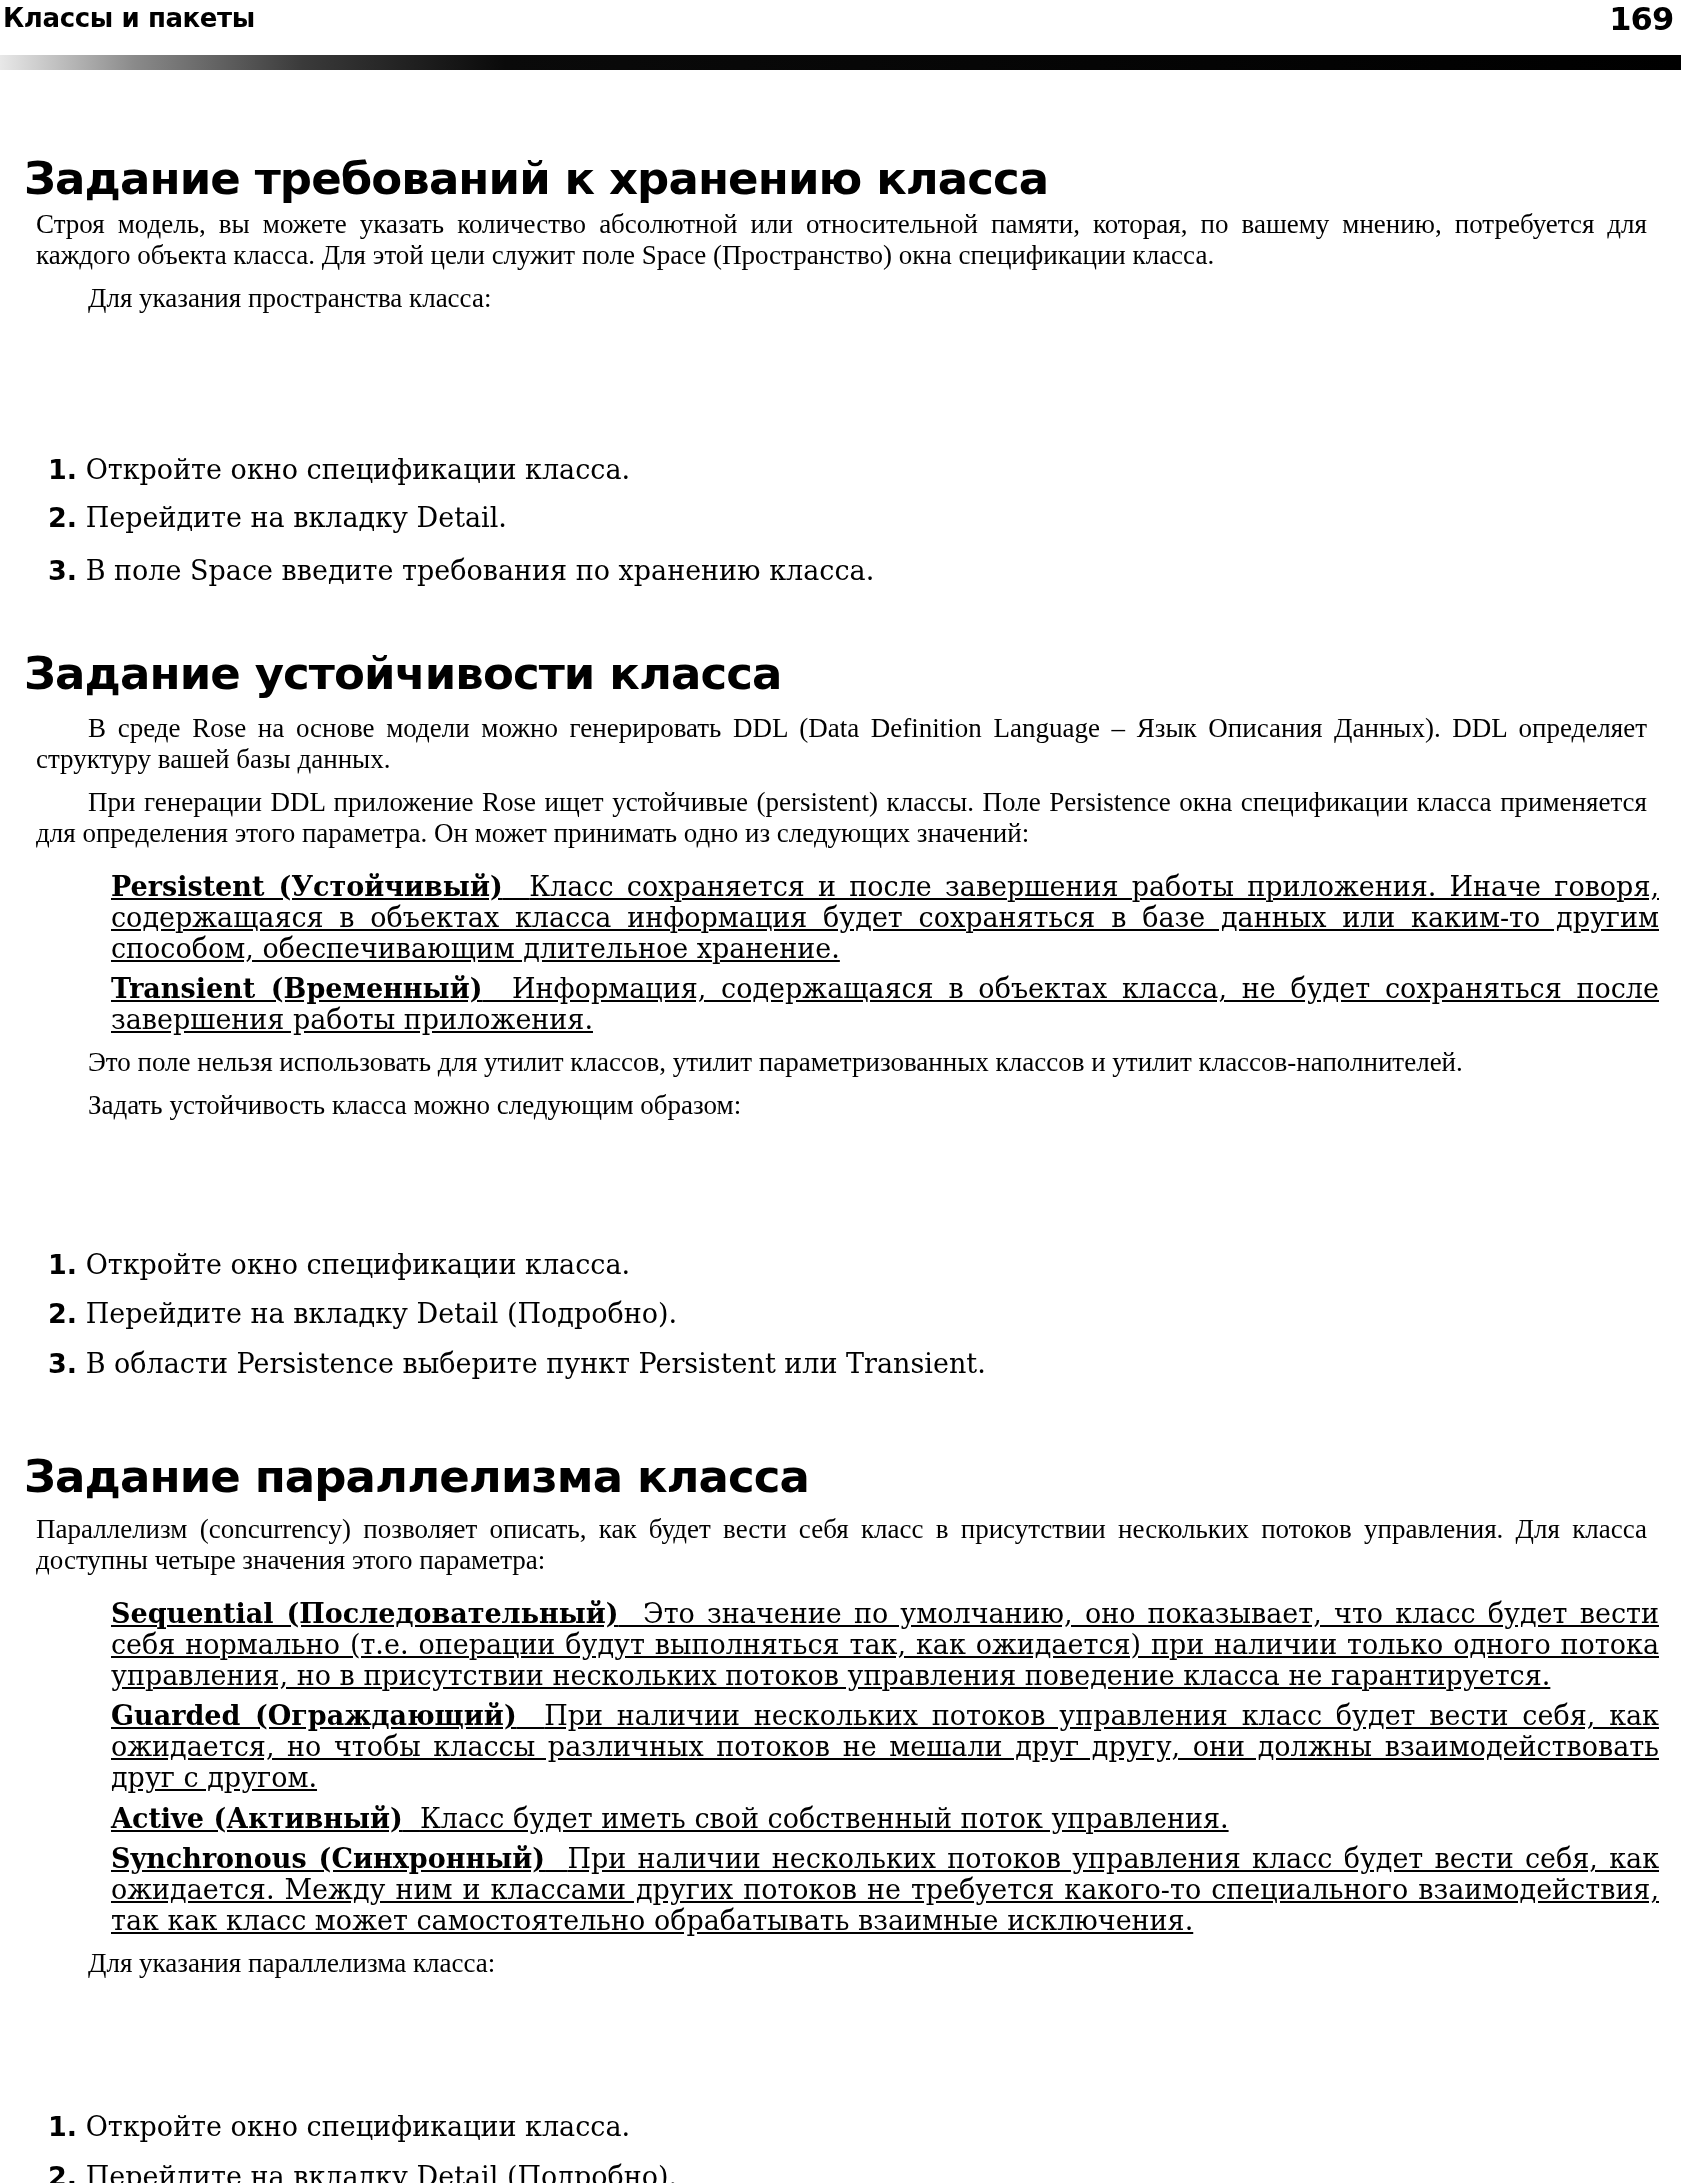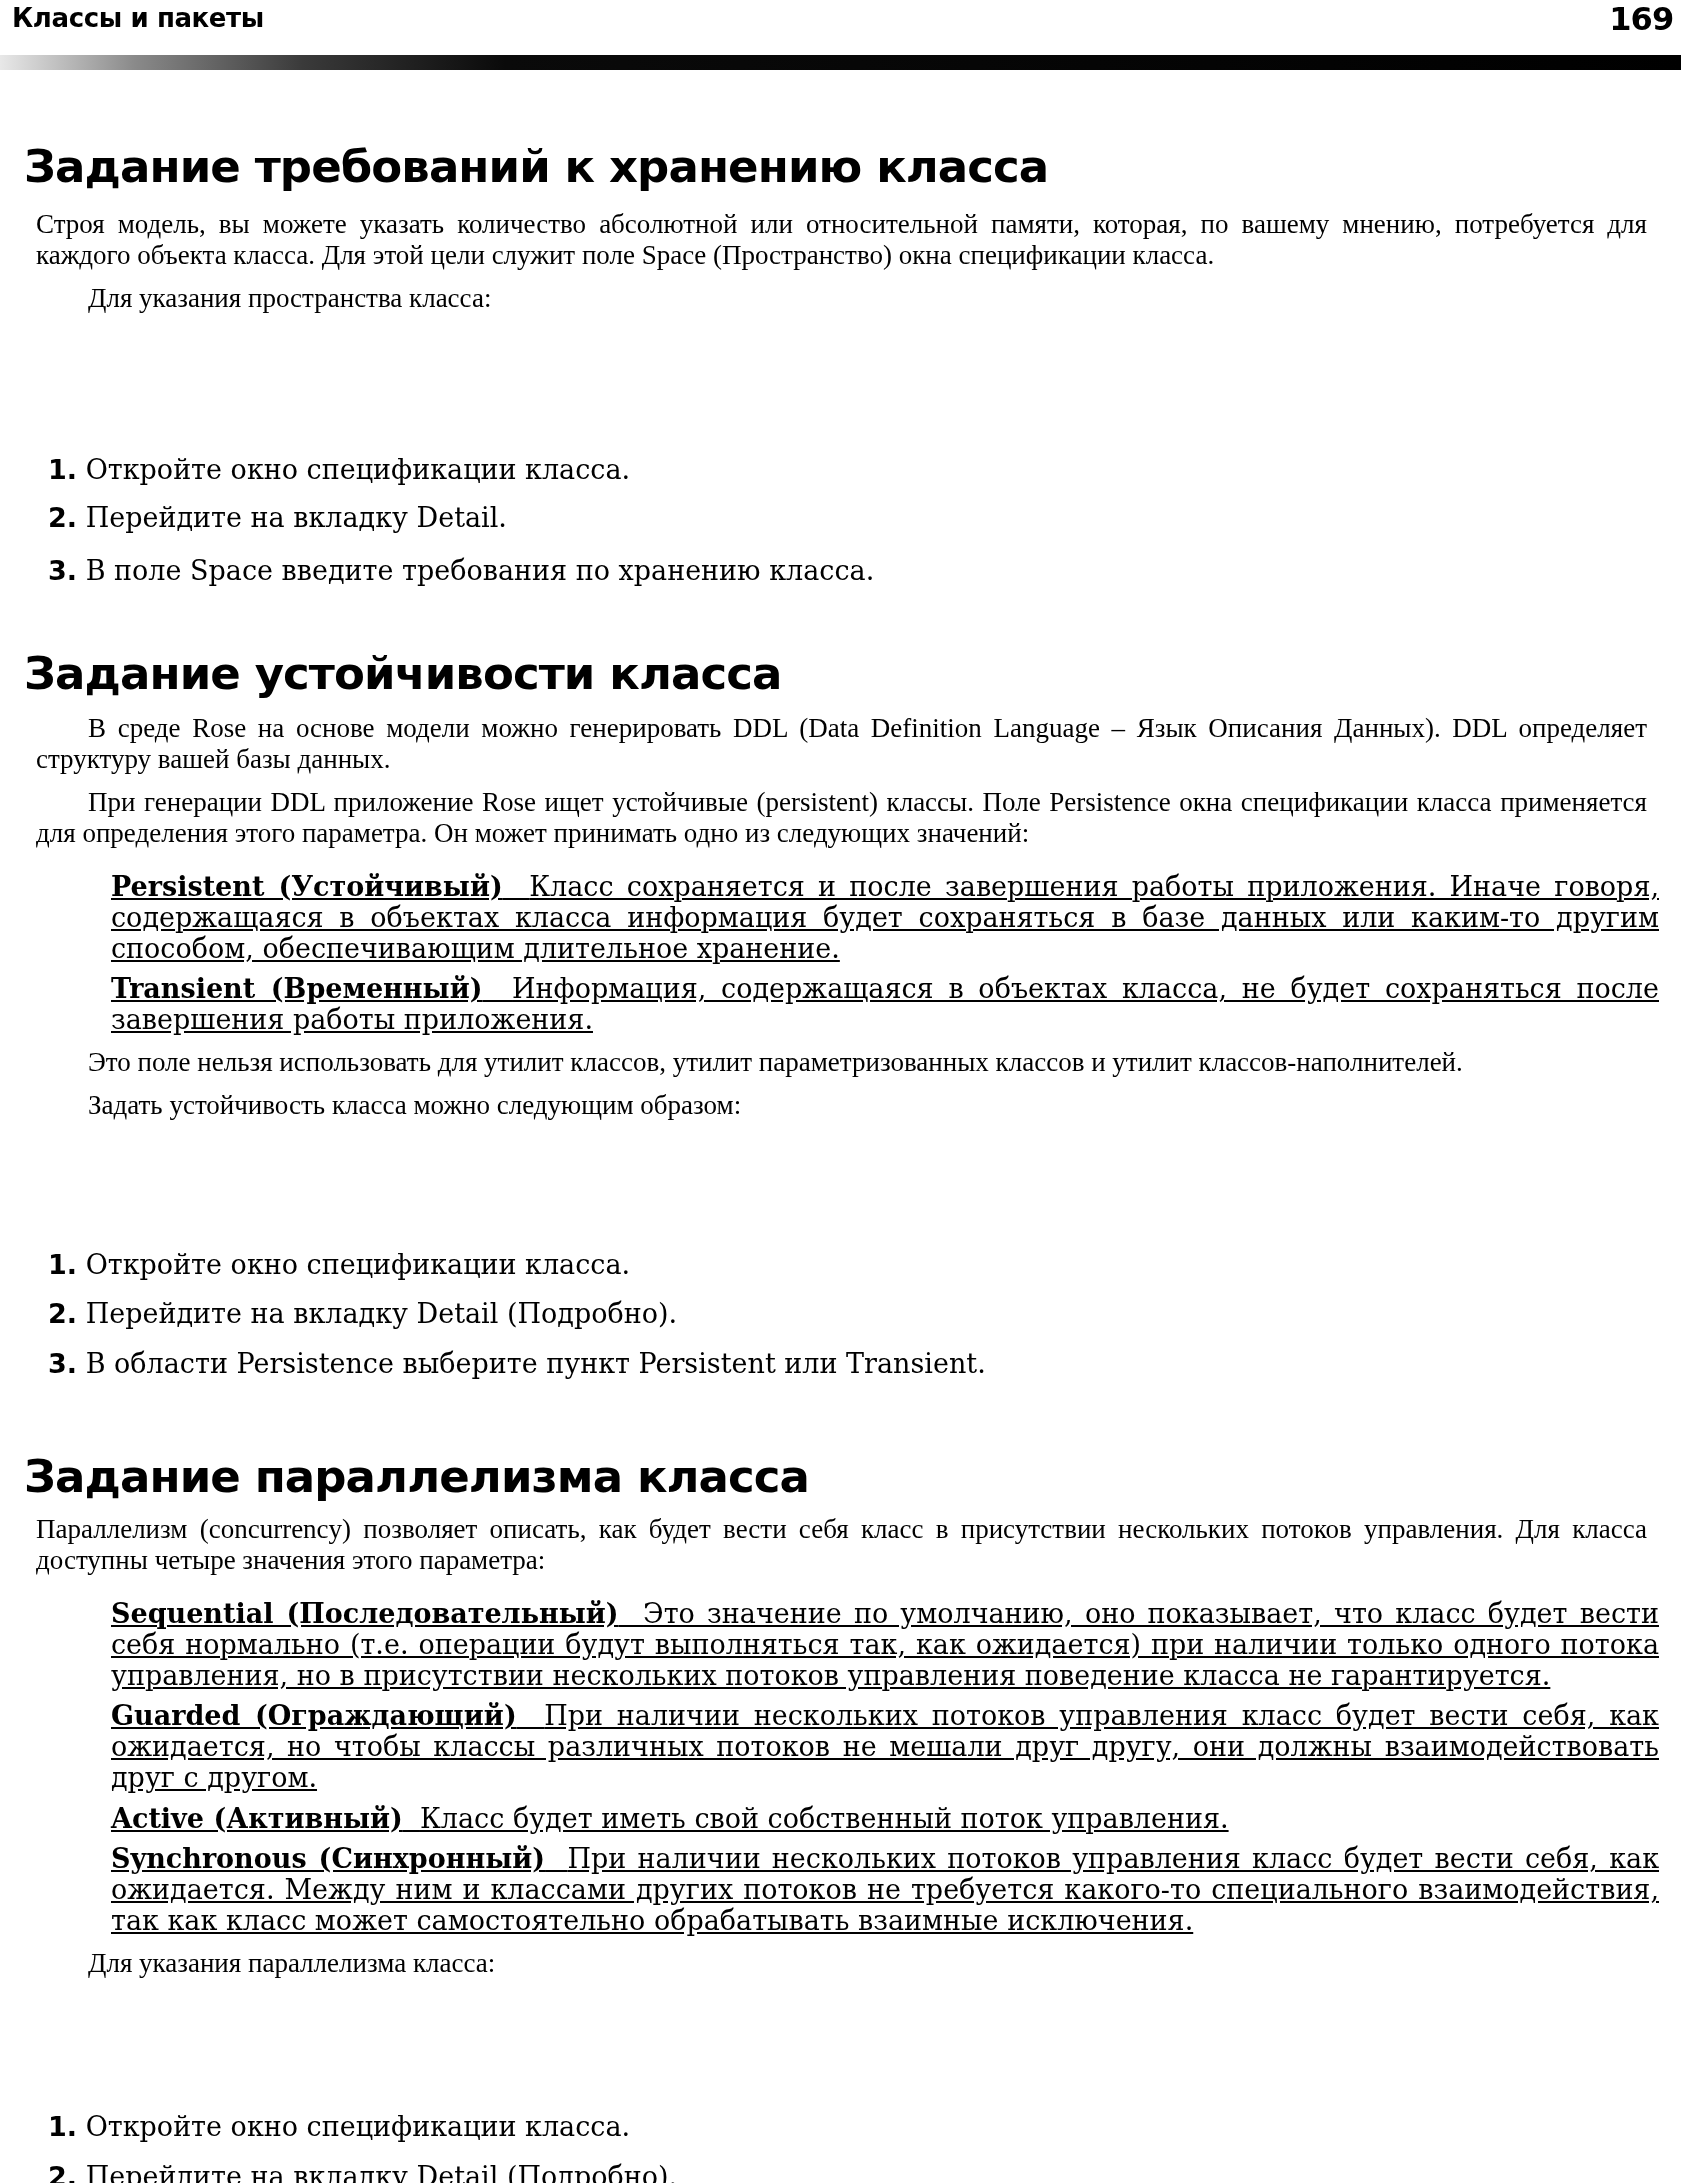--- a/index.html
+++ b/index.html
@@ -1,18 +1,18 @@
 <!DOCTYPE html>
 <html style="font-size:7px"><head>
 <meta charset="utf-8">
 <style>
   html, body { margin: 0; padding: 0; background: #ffffff; }
   body { width: 1682px; height: 2308px; position: relative; overflow: hidden; color: #000; }
   .page { position: absolute; left: 0; top: 0; width: 1682px; height: 2308px; }
-  .run-head { position: absolute; left: 12px; top: 2.6px; font-family: "DejaVu Sans", sans-serif; font-weight: bold; font-size: 26px; letter-spacing: -0.4px; text-align: right; }
+  .run-head { position: absolute; left: 3px; top: 2.6px; font-family: "DejaVu Sans", sans-serif; font-weight: bold; font-size: 26px; letter-spacing: -0.4px; text-align: right; }
   .page-num { position: absolute; right: 8.7px; top: 0px; font-family: "DejaVu Sans", sans-serif; font-weight: bold; font-size: 32px; letter-spacing: -0.9px; }
   .rule { position: absolute; left: 0; top: 55px; width: 1682px; height: 15px;
           background: linear-gradient(to right, #e8e8e8 0%, #8a8a8a 8%, #3a3a3a 18%, #0a0a0a 30%, #000 100%); }
   .h1 { position: absolute; left: 24px; font-family: "DejaVu Sans", sans-serif; font-weight: bold; font-size: 45px; letter-spacing: -0.9px; line-height: 1; white-space: nowrap; }
   .body-text { position: absolute; left: 24px; width: 1635px; font-family: "DejaVu Serif", serif; font-size: 27px; line-height: 31px; text-align: justify; }
   .p { margin: 12px; font-family: Liberation Serif, serif; }
   .indent { text-indent: 52px; }
   .def { margin: 0; padding-left: 87px; text-indent: 0; text-decoration: underline; }
   .def b { font-weight: bold; }
   .step { position: absolute; left: 48px; width: 1611px; font-family: "DejaVu Serif", serif; font-size: 27px; line-height: 31px; }
@@ -20,21 +20,21 @@
 </style>
 </head>
 <body>
 
 <div class="page">
 
   <div class="run-head">Классы и пакеты</div>
   <div class="page-num">169</div>
   <div class="rule"></div>
 
-  <div class="h1" style="top:144px;">Задание требований к хранению класса</div>
+  <div class="h1" style="top:156px;">Задание требований к хранению класса</div>
   <div class="body-text" style="top:197px;">
     <p class="p">Строя модель, вы можете указать количество абсолютной или относительной памяти, которая, по вашему мнению, потребуется для каждого объекта класса. Для этой цели служит поле Space (Пространство) окна спецификации класса.</p>
     <p class="p indent">Для указания пространства класса:</p>
   </div>
   <div class="step" style="top:454px;"><span class="n">1.</span> <span>Откройте окно спецификации класса.</span></div>
   <div class="step" style="top:502px;"><span class="n">2.</span> <span>Перейдите на вкладку Detail.</span></div>
   <div class="step" style="top:555px;"><span class="n">3.</span> <span>В поле Space введите требования по хранению класса.</span></div>
 
   <div class="h1" style="top:651px;text-align:center;">Задание устойчивости класса</div>
   <div class="body-text" style="top:701px;">

